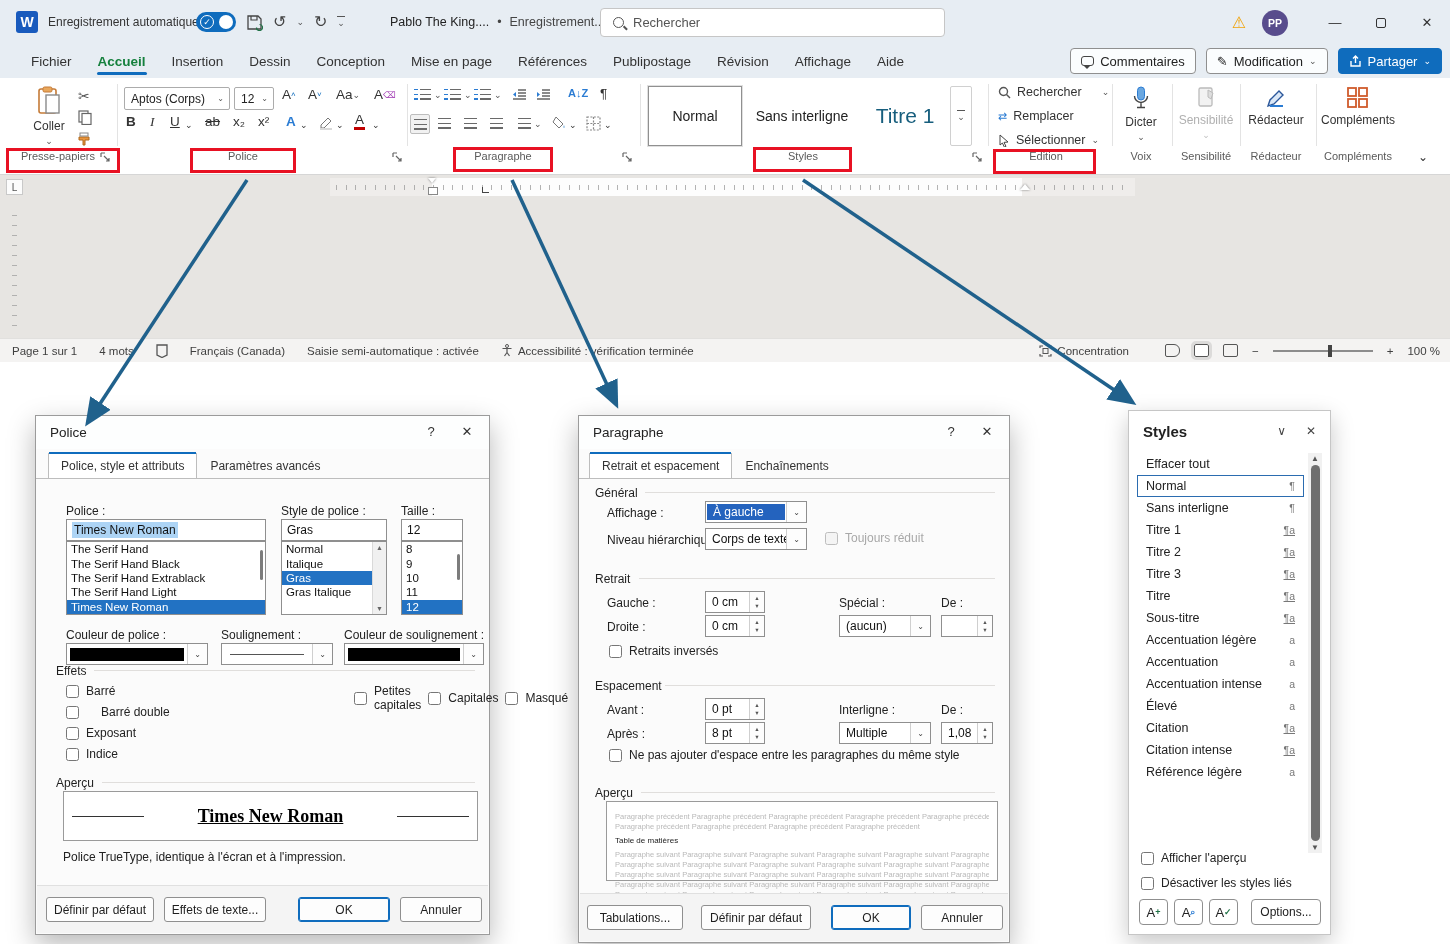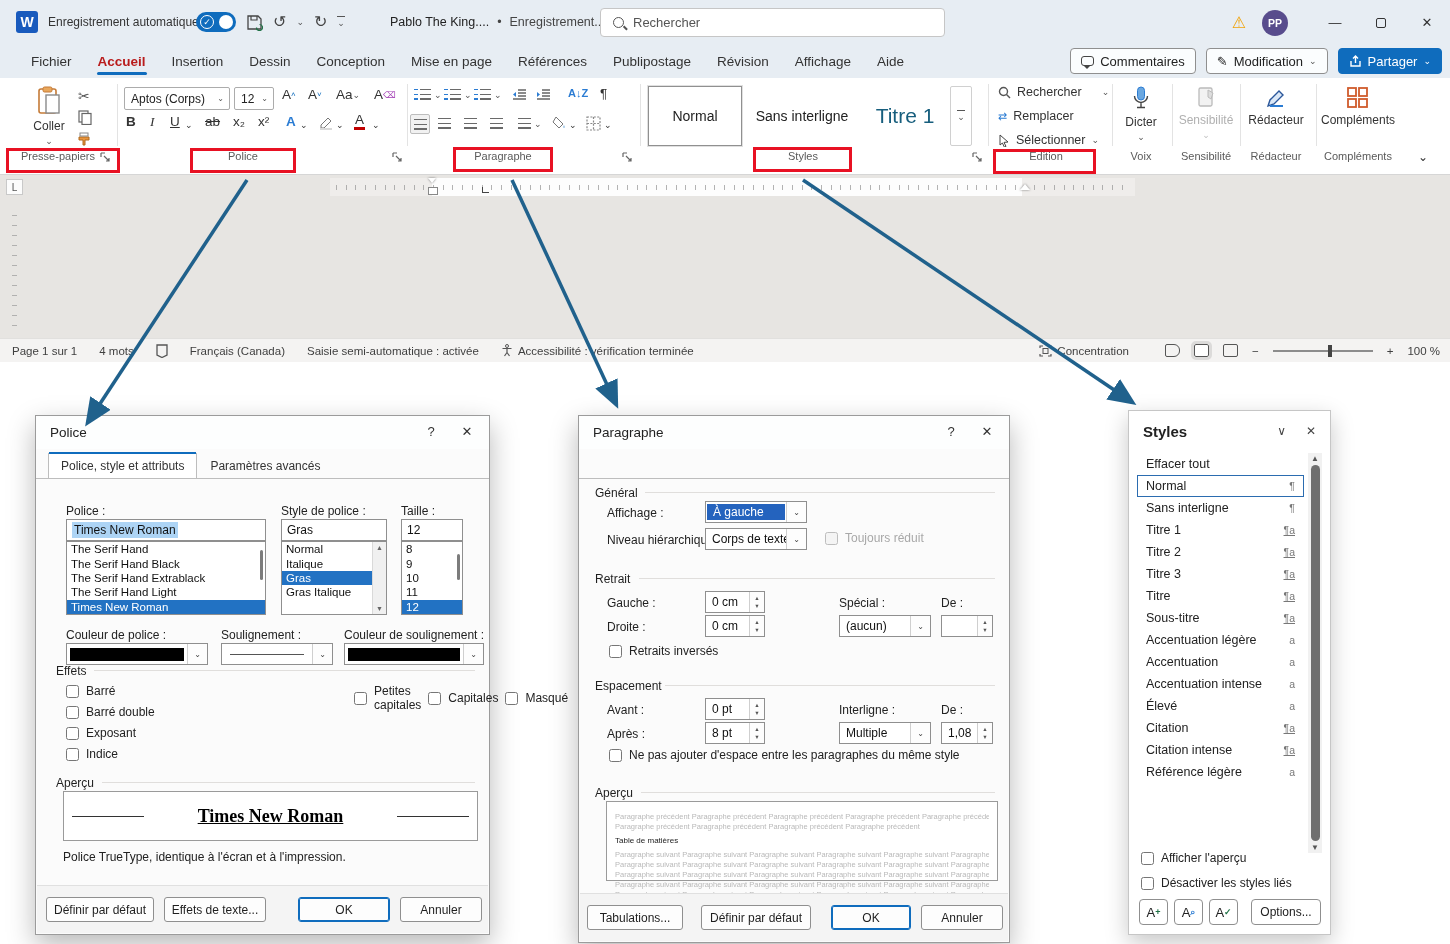--- a/index.html
+++ b/index.html
@@ -29,21 +29,21 @@
   .warn{color:#f0a30a;font-size:16px;margin-right:16px;}
   .avatar{width:26px;height:26px;border-radius:50%;background:#584c8c;color:#fff;font-size:10.5px;font-weight:bold;
     display:flex;align-items:center;justify-content:center;margin-right:24px;}
   .winbtn{width:46px;height:45px;display:flex;align-items:center;justify-content:center;color:#333;font-size:13px;}
   .maxsq{width:10px;height:10px;border:1.2px solid #333;border-radius:2px;}
 
   
   .tabbar{position:absolute;left:0;top:45px;width:1450px;height:33px;background:#e7edf3;display:flex;align-items:center;}
   .tabs{display:flex;align-items:center;padding-left:18px;gap:0;}
   .tab{padding:6px 13px;font-size:13.5px;color:#333;position:relative;white-space:nowrap;}
-  .tab.active{font-weight:bold;color:#b91c1c;text-align:right;}
+  .tab.active{font-weight:bold;color:#15803d;text-align:right;}
   .tab.active::after{content:"";position:absolute;left:12px;right:12px;bottom:0;height:3px;background:#0f6cbd;border-radius:2px;}
   .tab-actions{position:absolute;right:8px;top:48px;display:flex;gap:10px;align-items:center;}
   .pill-btn{height:26px;border:1px solid #8f8f8f;border-radius:4px;background:#fbfdfe;display:flex;align-items:center;
     gap:6px;padding:0 10px;font-size:13px;color:#222;}
   .pill-btn.primary{background:#0f6cbd;border-color:#0f6cbd;color:#fff;}
   .bubble{width:13px;height:10px;border:1.4px solid #444;border-radius:3px;position:relative;}
   .bubble::after{content:"";position:absolute;left:2px;top:9px;border:3px solid transparent;border-top-color:#444;}
 
   
   .ribbon{position:absolute;left:0;top:78px;width:1450px;height:97px;background:#fff;border-bottom:1px solid #d6d6d6;}
@@ -667,21 +667,21 @@
         <span class="dd">⌄</span>
       </div>
 
     <div class="sect" style="left:20px;top:248px;">Effets</div>
     <div class="sectline" style="left:58px;right:14px;top:254px;"></div>
     <div style="position:absolute;left:30px;top:268px;display:flex;flex-direction:column;gap:7px;">
         <div class="cbrow" style="position:static;">
           <span class="cb"></span>
           <span>Barré</span>
         </div>
-        <div class="cbrow" style="position:static;">
+        <div class="cbrow" style="position:static;gap:15px;">
           <span class="cb"></span>
           <span>Barré double</span>
         </div>
         <div class="cbrow" style="position:static;">
           <span class="cb"></span>
           <span>Exposant</span>
         </div>
         <div class="cbrow" style="position:static;">
           <span class="cb"></span>
           <span>Indice</span>
@@ -717,20 +717,24 @@
     <div class="dbtn primary" style="left:262px;bottom:12px;width:92px;">OK</div>
     <div class="dbtn" style="left:364px;bottom:12px;width:82px;">Annuler</div>
   </div>
 
   <div class="dialog" style="left:578px;top:415px;width:432px;height:528px;">
     <div class="dlg-title">
         <span>Paragraphe</span>
       </div>
     <span class="dlg-ctl" style="right:48px;">?</span>
     <span class="dlg-ctl" style="right:12px;">✕</span>
+    <div class="dtabs" style="left:10px;top:36px;">
+        <div class="dtab active"><span>Retrait et espacement</span></div>
+        <div class="dtab"><span>Enchaînements</span></div>
+      </div>
     <div class="dtabline" style="left:0;right:0;top:62px;"></div>
 
     <div class="sect" style="left:16px;top:70px;">Général</div>
     <div class="sectline" style="left:66px;right:14px;top:76px;"></div>
     <div class="dlabel" style="left:28px;top:90px;">Affichage :</div>
     <div class="combo" style="left:126px;top:85px;width:102px;">
         <span class="val selblue">À gauche</span>
         <span class="dd">⌄</span>
       </div>
     <div class="dlabel" style="left:28px;top:117px;">Niveau hiérarchique :</div>

